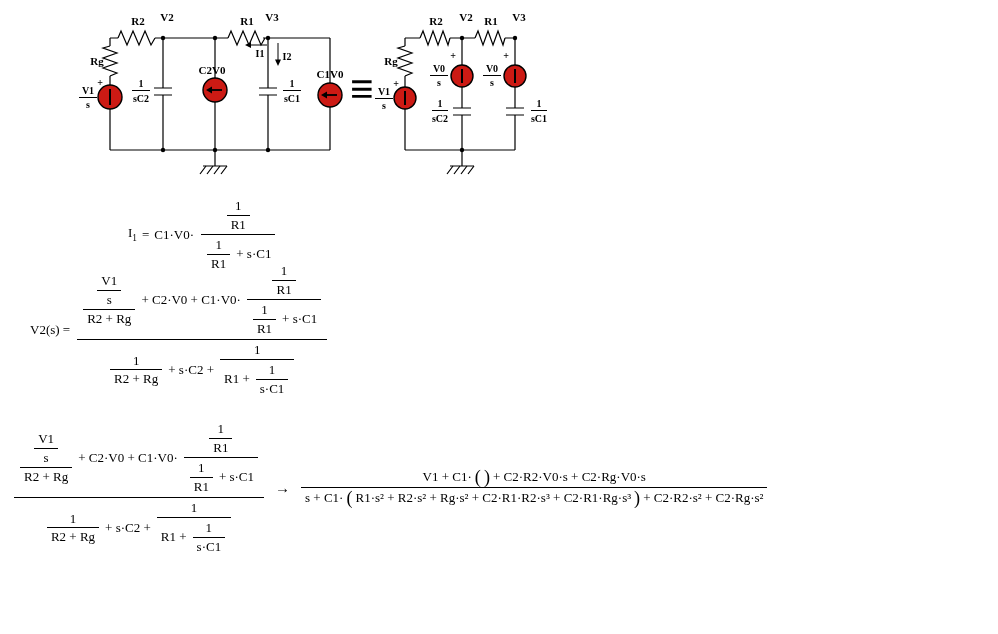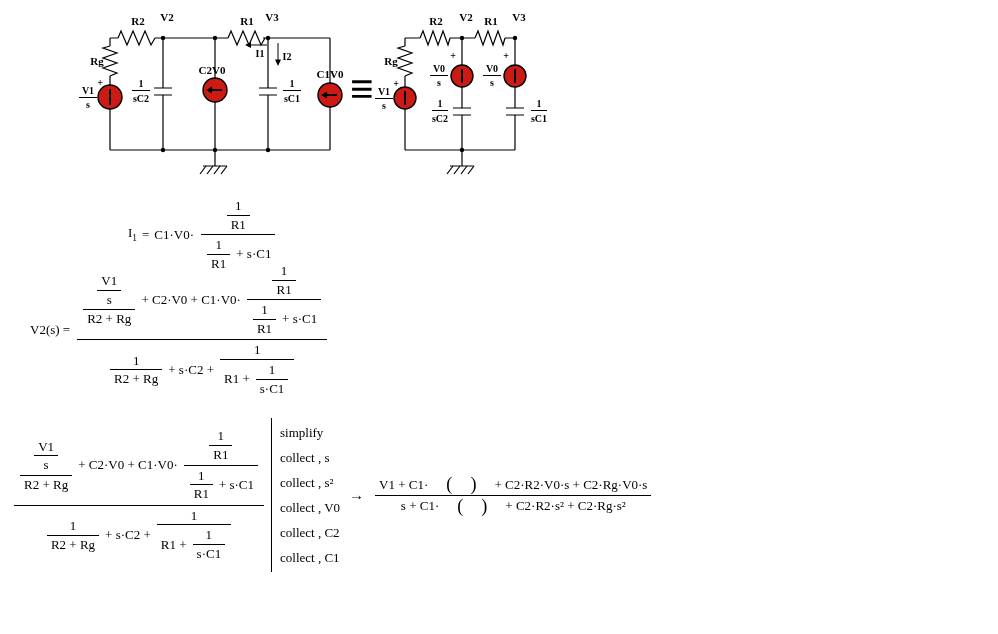--- a/index.html
+++ b/index.html
@@ -6,21 +6,21 @@
   html,body { background:#fff; }
   body { width:998px; height:634px; position:relative; overflow:hidden;
          font-family:"Liberation Serif", serif; color:#000; }
   .abs { position:absolute; }
   .math { font-size:13px; line-height:1.2; display:flex; align-items:center;
           gap:5px; white-space:nowrap; }
   .frac { display:inline-flex; flex-direction:column; margin:0 2px; }
   .fnum, .fden { display:flex; align-items:center; justify-content:center;
                  gap:4px; padding:1px 4px; }
   .fden { border-top:1px solid #000; }
-  .rg2 { gap:18px; }
+  .rg2 { gap:3px; }
   sub.idx { font-size:0.72em; }
   .kw { border-left:1px solid #000; padding:2px 0 2px 8px; font-size:13px; }
   .kw > div { line-height:25px; }
   .arrow { font-size:15px; padding:0 4px; }
   .bigp { font-size:1.4em; line-height:1; }
   .equiv { font-size:42px; font-weight:bold; line-height:1; }
   svg text { font-family:"Liberation Serif", serif; font-weight:bold; fill:#000; }
 </style>
 </head>
 <body>
@@ -266,38 +266,31 @@
           <span>R1 +</span>
           <span class="frac">
               <span class="fnum">1</span>
               <span class="fden">s·C1</span>
             </span>
         </span>
       </span>
     </span>
   </span>
 
-  <div class="kw">
-    <div>simplify</div>
-    <div>collect , s</div>
-    <div>collect , s²</div>
-    <div>collect , V0</div>
-    <div>collect , C2</div>
-    <div>collect , C1</div>
-  </div>
 
   <span class="arrow">→</span>
 
   <span class="frac">
     <span class="fnum rg2">
       <span>V1 + C1·</span>
         <span class="bigp">(</span>
         <span class="bigp">)</span>
         <span>+ C2·R2·V0·s + C2·Rg·V0·s</span>
     </span>
     <span class="fden rg2">
       <span>s + C1·</span>
         <span class="bigp">(</span>
+        <span>R1·s² + R2·s² + Rg·s² + C2·R1·R2·s³ + C2·R1·Rg·s³</span>
         <span class="bigp">)</span>
         <span>+ C2·R2·s² + C2·Rg·s²</span>
     </span>
   </span>
 </div>
 
 </body></html>

